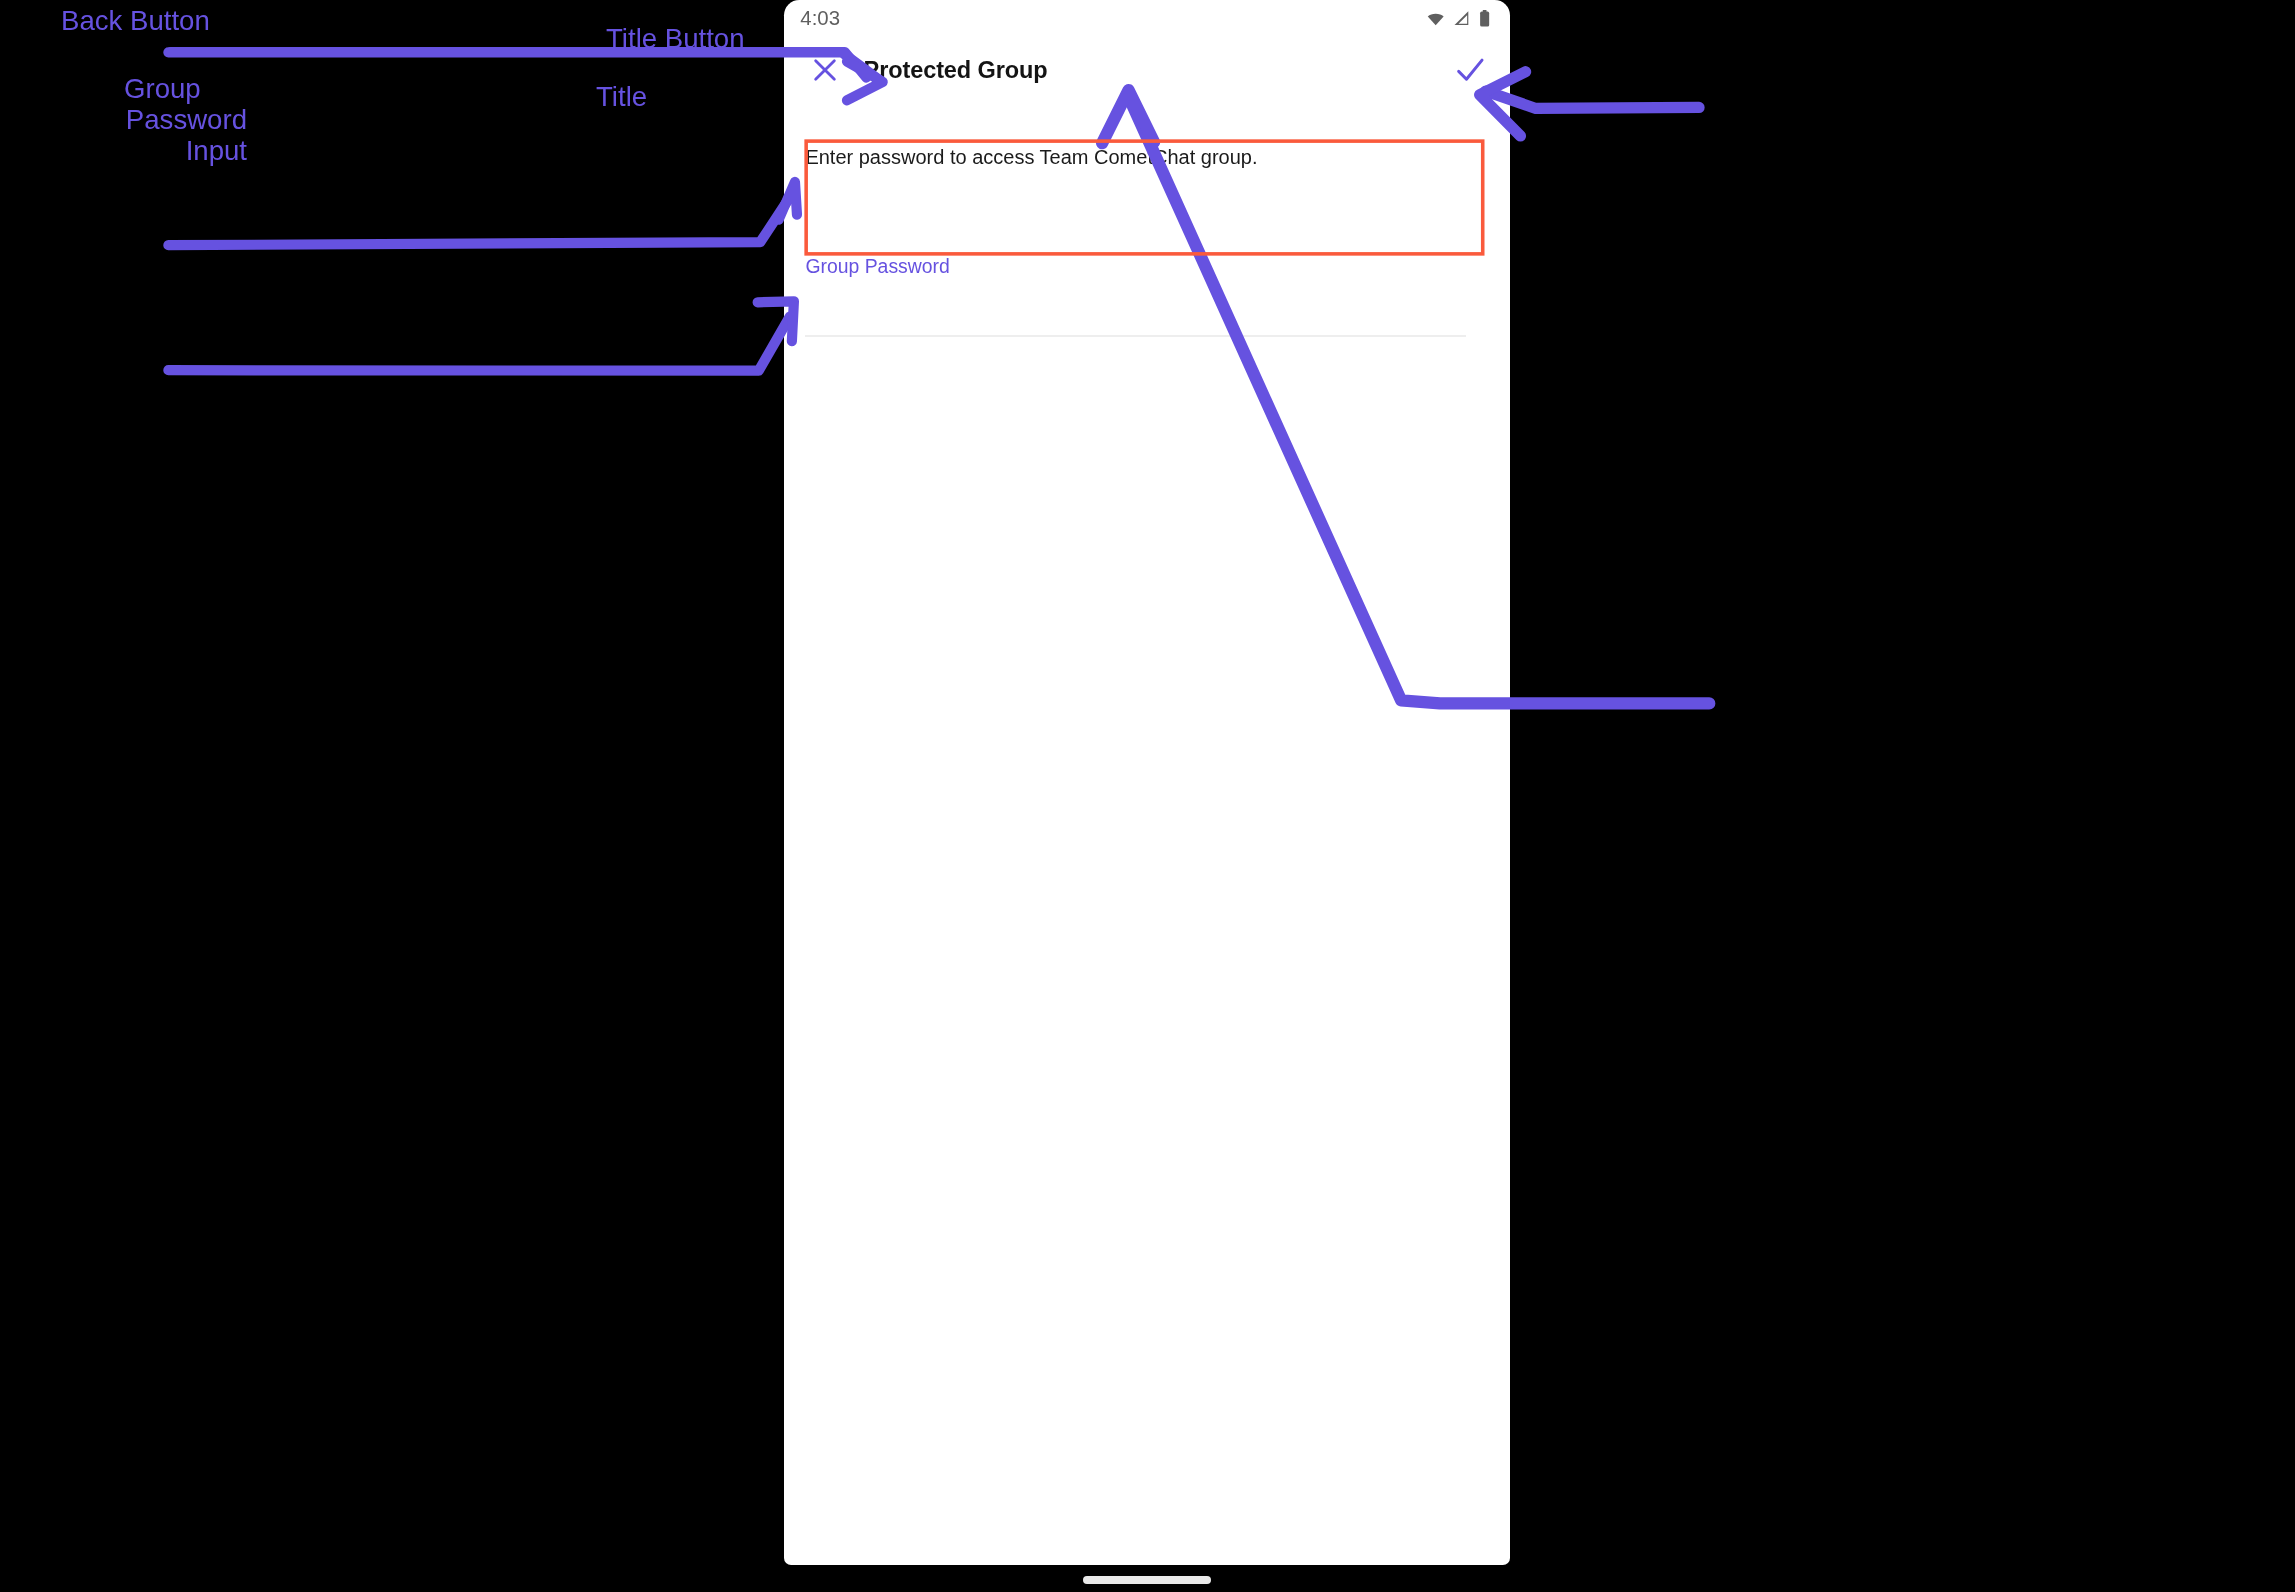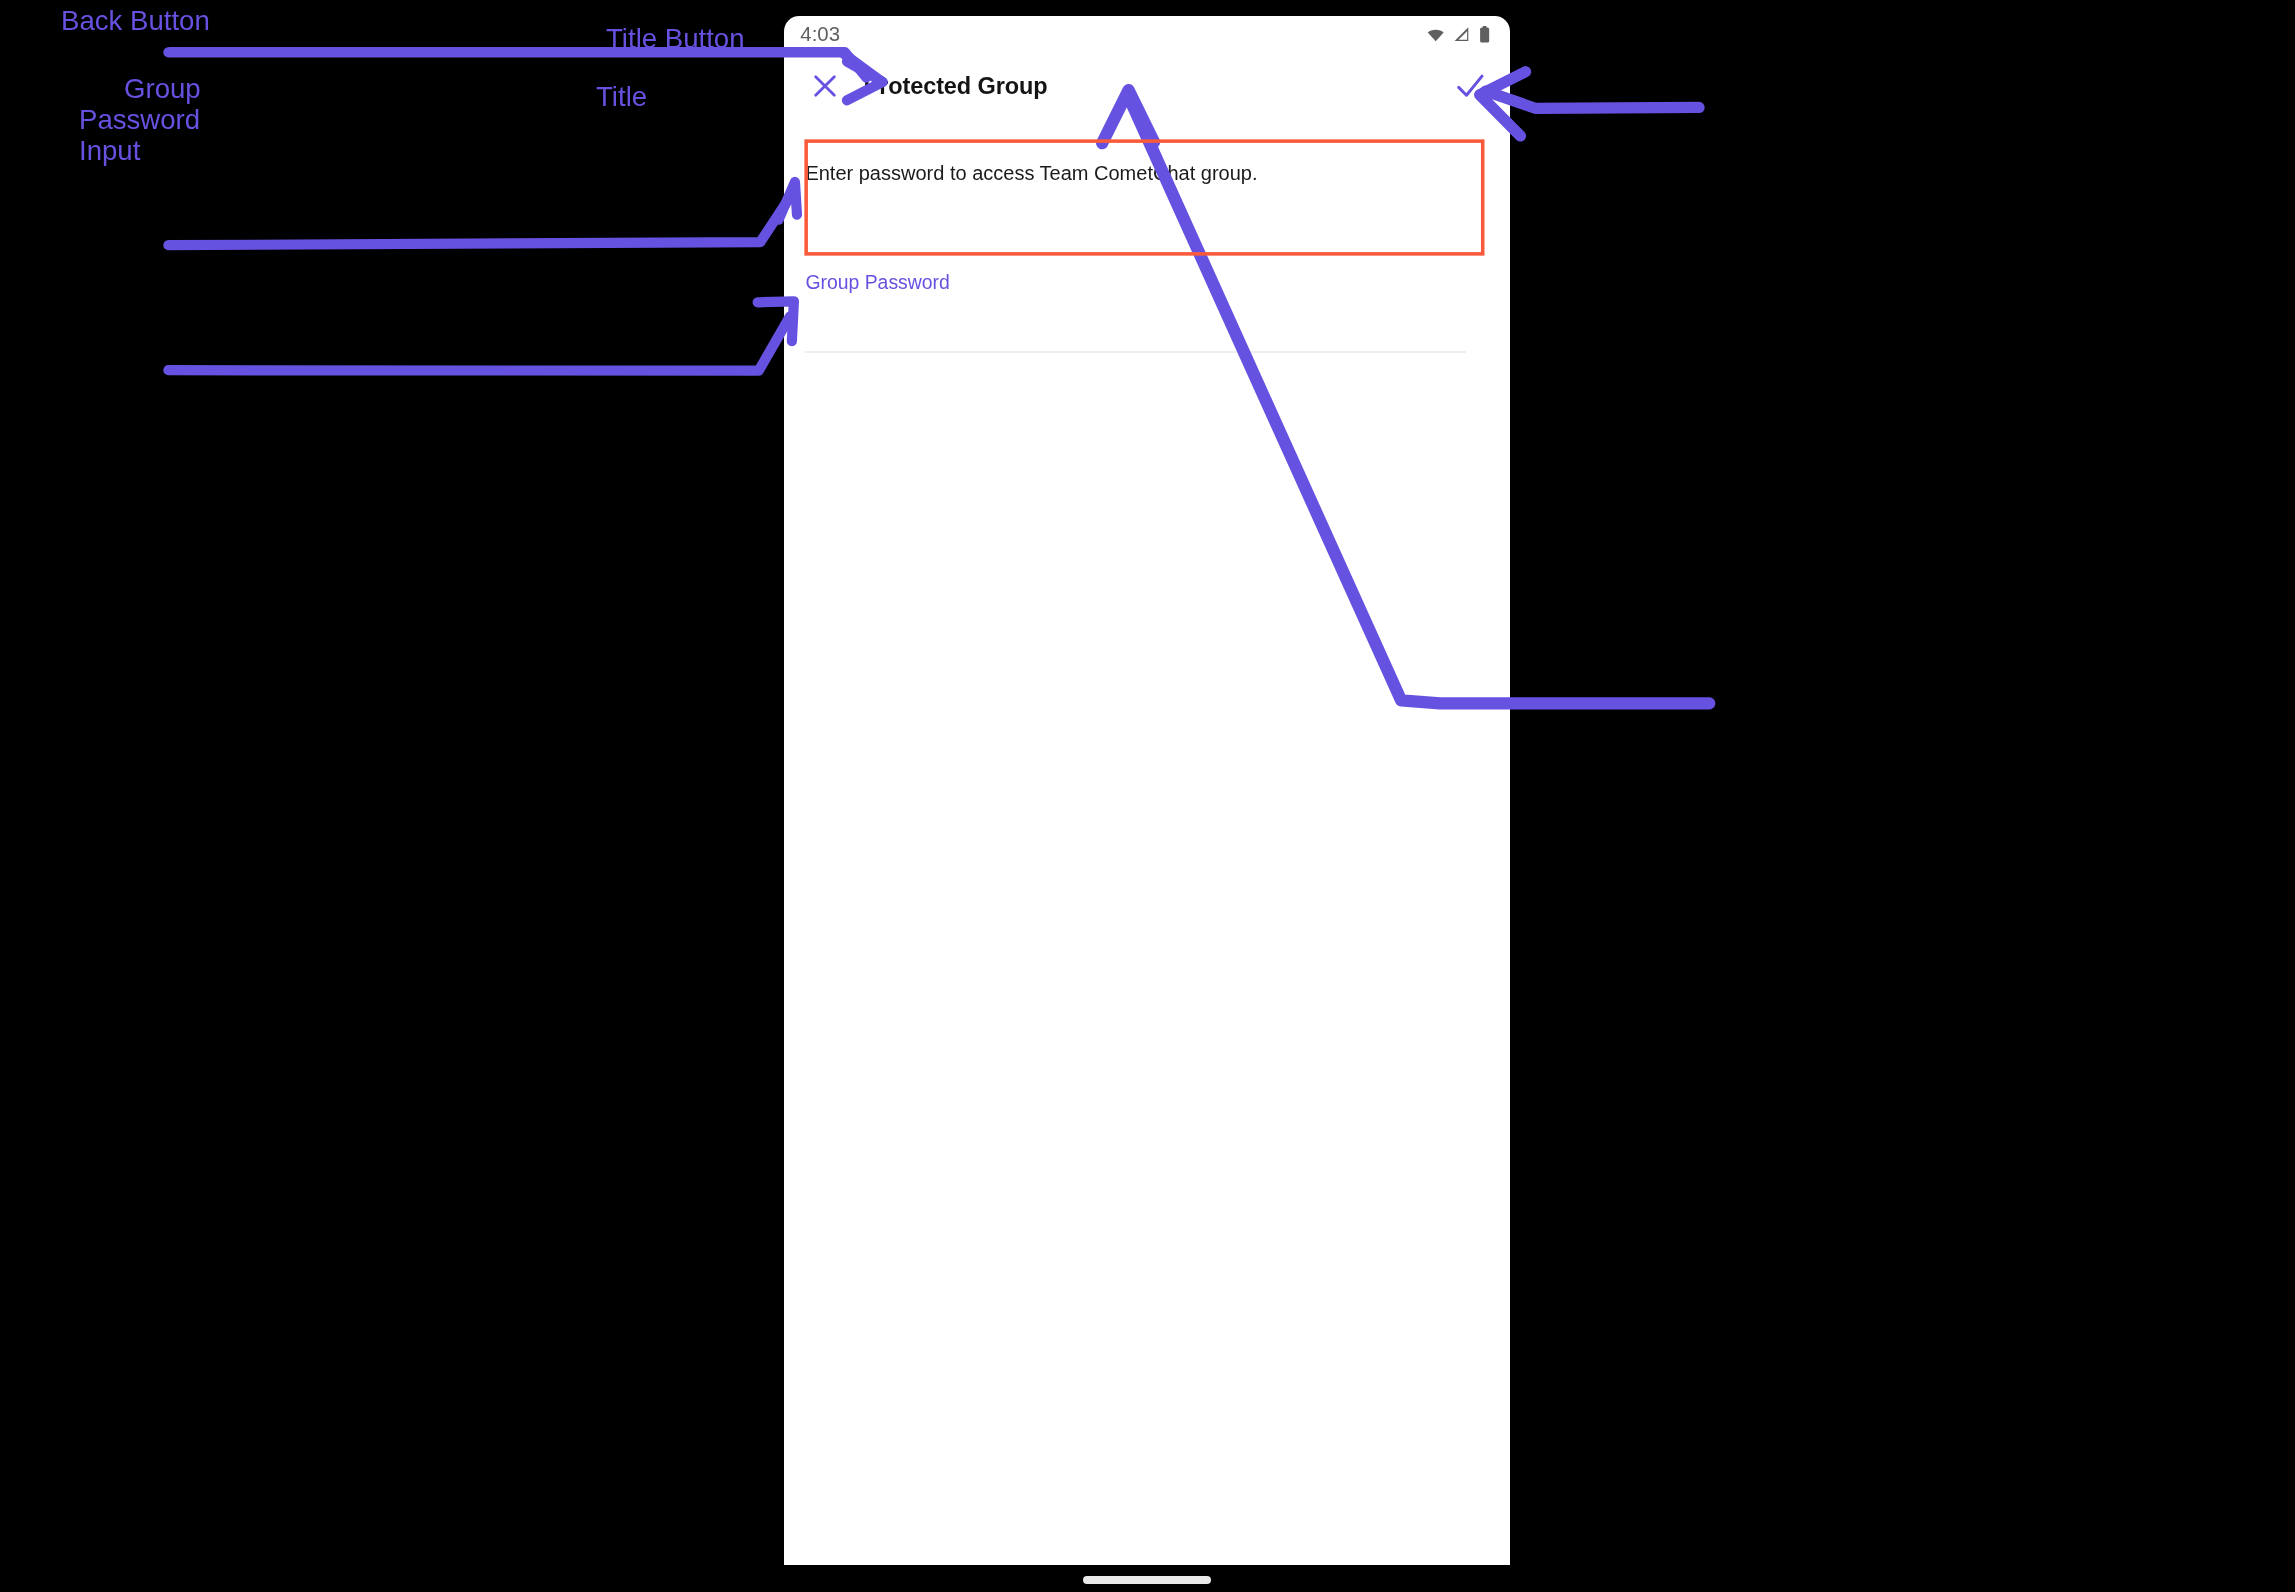--- a/index.html
+++ b/index.html
@@ -16,21 +16,21 @@
     position: relative;
     width: 2295px;
     height: 1593px;
     background: #000000;
   }
 
   
   #phone {
     position: absolute;
     left: 784px;
-    top: 16px;
+    top: 0px;
     width: 726px;
     height: 1565px;
     background: #ffffff;
     border-bottom-left-radius: 7.1px;
     border-bottom-right-radius: 7.1px;
     border-top-left-radius: 15.3px;
     border-top-right-radius: 15.3px;
     overflow: hidden;
   }
 
@@ -159,21 +159,21 @@
   .anno-label {
     position: absolute;
     color: #6652e0;
     font-size: 27.6px;
     line-height: 1.12;
     white-space: pre-line;
     font-family: "Liberation Sans", sans-serif;
   }
   .anno-back    { left: 61px;  top: 6.1px; }
   .anno-label-l { left: 124px;  top: 74px; text-align: right; }
-  .anno-pwd     { left: 79px;  top: 105px; text-align: left; width: 168px; }
+  .anno-pwd     { left: 79px;  top: 105px; text-align: right; width: 168px; }
   .anno-join    { left: 606px; top: 23.5px; }
   .anno-title   { left: 596px; top: 82px; }
   .anno-join  { }
 </style>
 </head>
 <body>
 
 <div id="stage">
 
   <div id="phone">

